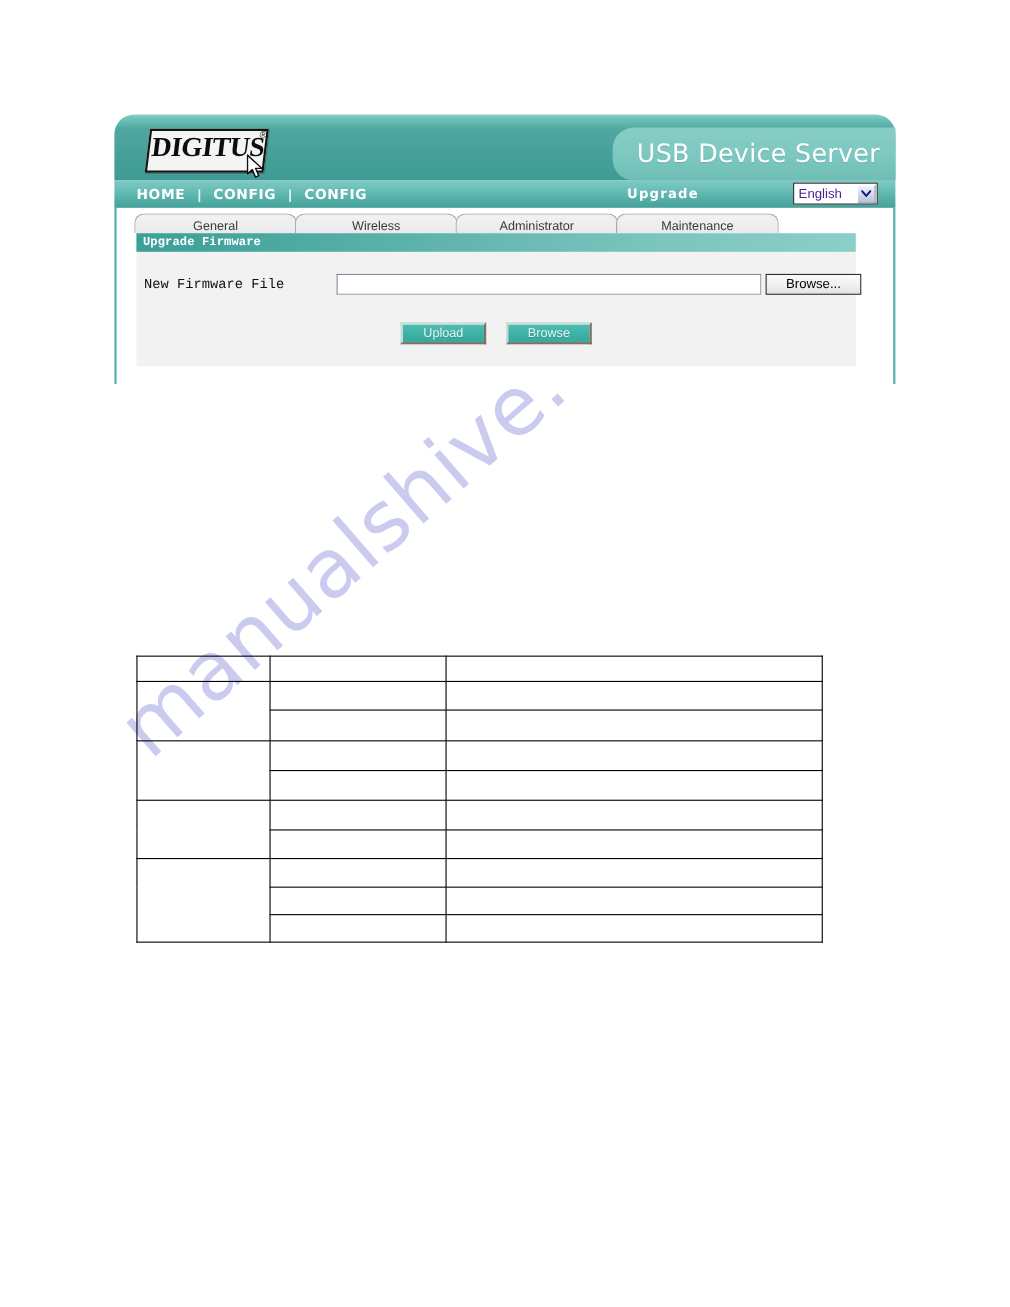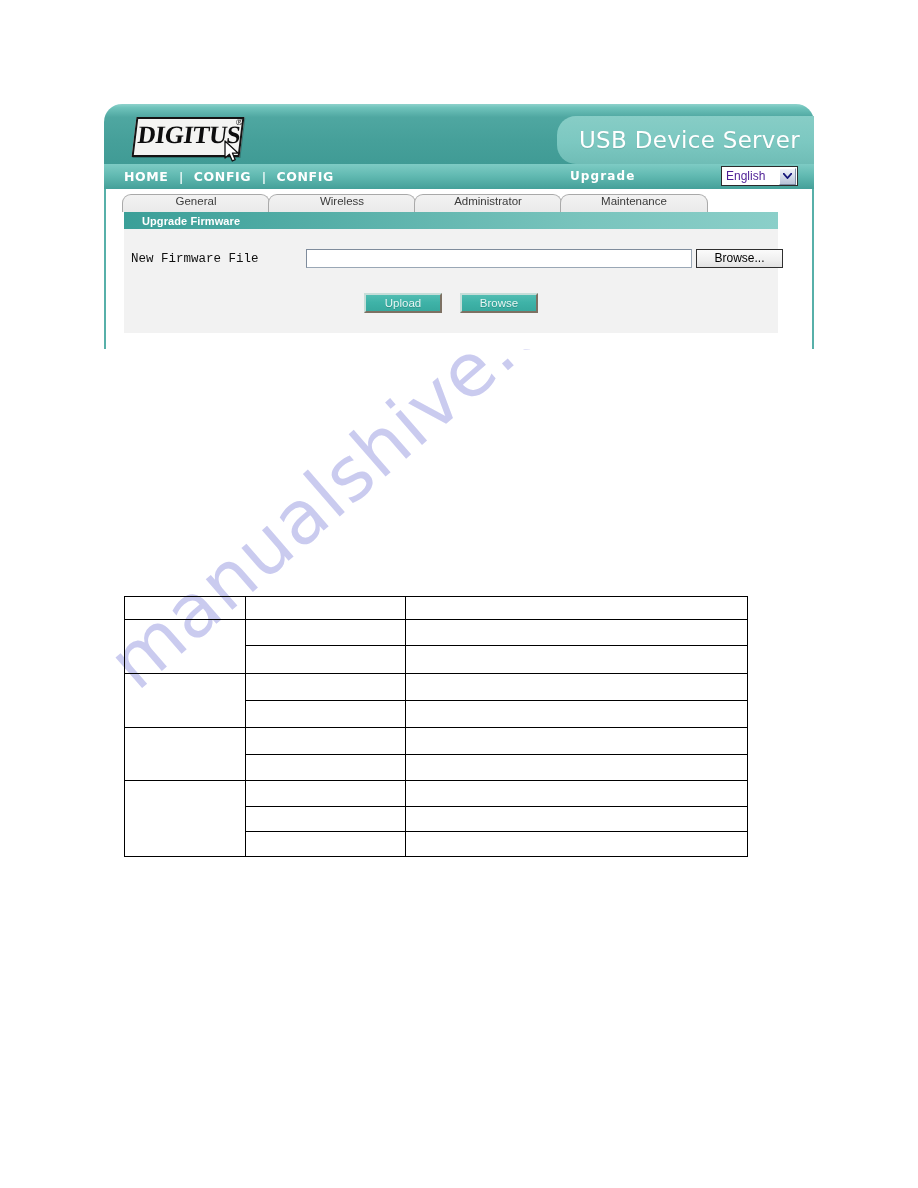--- a/index.html
+++ b/index.html
@@ -215,21 +215,21 @@
   .tab {
     width: 148px;
     height: 18px;
     background: linear-gradient(to bottom, #f2f2f2 0%, #eaeaea 100%);
     border: 1px solid #a9a9a9;
     border-bottom: none;
     border-top-left-radius: 9px;
     border-top-right-radius: 9px;
     margin-right: -2px;
     display: flex;
-    align-items: flex-start;
+    align-items: flex-end;
     justify-content: center;
     box-sizing: border-box;
   }
   .tab span {
     font-family: "Liberation Sans", sans-serif;
     font-size: 11.5px;
     color: #3b3b3b;
   }
 
   
@@ -237,25 +237,25 @@
     position: absolute;
     left: 18px;
     top: 23px;
     width: 654px;
     height: 17px;
     background: linear-gradient(to right, #3b9f98 0%, #55aea7 30%, #79c4bd 70%, #8bcfc9 100%);
     display: flex;
     align-items: center;
   }
   .section-bar span {
-    font-family: Liberation Sans, sans-serif;
+    font-family: Liberation Mono, monospace;
     font-size: 11px;
     font-weight: bold;
     color: #ffffff;
-    padding-left: 18px;
+    padding-left: 6px;
     letter-spacing: .1px;
   }
 
   
   .form-panel {
     position: absolute;
     left: 18px;
     top: 40px;
     width: 654px;
     height: 104px;

